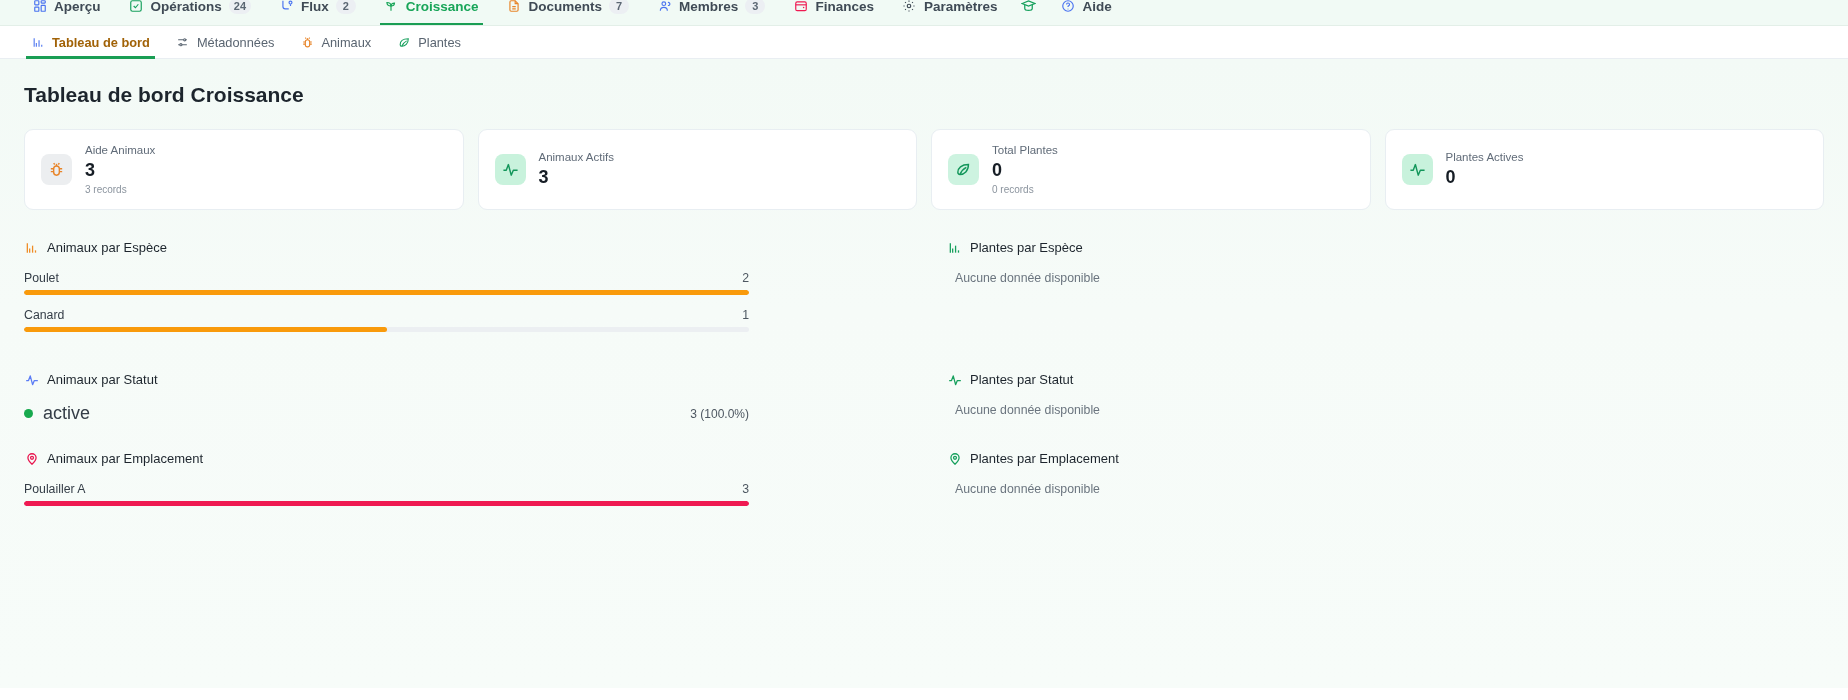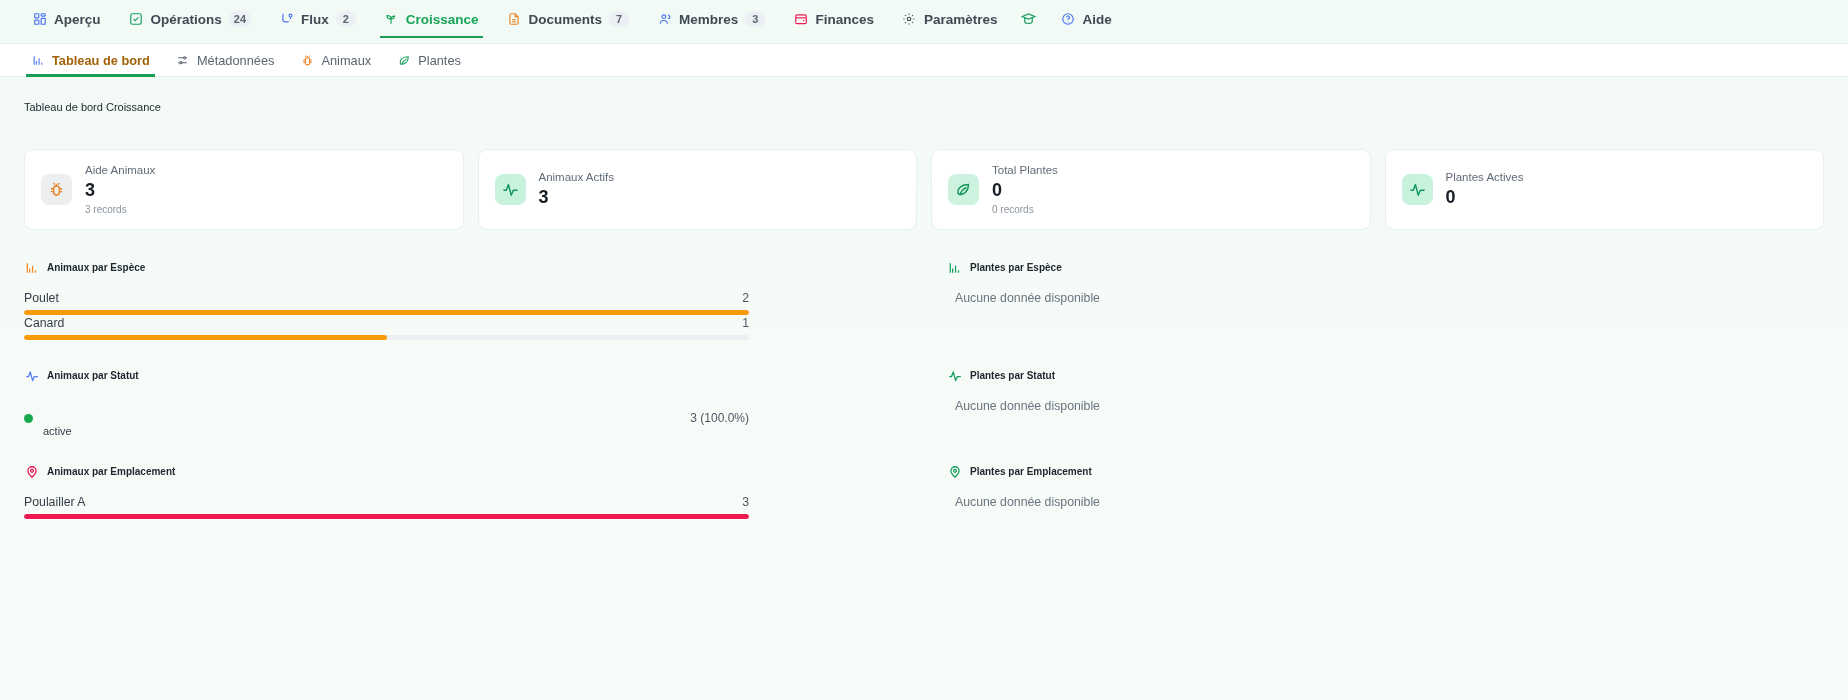--- a/index.html
+++ b/index.html
@@ -5,25 +5,25 @@
   * { box-sizing: border-box; margin: 0; padding: 0; }
   html, body {
     width: 1848px; height: 700px;
     font-family: "Liberation Sans", sans-serif;
     background: #ffffff;
     overflow: hidden;
   }
 
   
   .topnav {
-    height: 44px;
+    height: 26px;
     background: #f1faf5;
     border-bottom: 1px solid #e3efe8;
     display: flex;
-    align-items: flex-start;
+    align-items: flex-end;
     padding: 0 18px;
     gap: 0px;
   }
   .nav-item {
     display: flex;
     align-items: center;
     gap: 7px;
     height: 38px;
     padding: 0 14px;
     font-size: 13.5px;
@@ -91,24 +91,24 @@
 
   
   .page {
     height: 629px;
     background: linear-gradient(180deg, #f3faf6 0%, #f6fbf8 40%, #f7fcf9 100%);
     padding: 16px 24px 0 24px;
     overflow: hidden;
     position: relative;
   }
   .page-title {
-    font-size: 11px;
-    font-weight: 400;
+    font-size: 21px;
+    font-weight: 700;
     color: #1d252d;
-    margin: 8px 0 36px 0;
+    margin: 8px 0 22px 0;
   }
 
   
   .cards {
     display: grid;
     grid-template-columns: repeat(4, 1fr);
     gap: 14px;
     margin-bottom: 30px;
   }
   .card {
@@ -140,23 +140,23 @@
     row-gap: 0px;
   }
   .chart-block { padding-bottom: 27px; }
   .chart-head {
     display: flex;
     align-items: center;
     gap: 8px;
     margin-bottom: 16px;
   }
   .chart-head-ico { display:inline-flex; width:15px; height:15px; align-items:center; justify-content:center;}
-  .chart-head-title { font-size: 10px; font-weight: 700; color: #1d252d; }
-
-  .bar-row { margin-bottom: 1px; }
+  .chart-head-title { font-size: 13px; font-weight: 400; color: #1d252d; }
+
+  .bar-row { margin-bottom: 13px; }
   .bar-top {
     display: flex;
     justify-content: space-between;
     align-items: baseline;
     max-width: 725px;
     margin-bottom: 5px;
   }
   .bar-name { font-size: 12.3px; color: #343d47; }
   .bar-val { font-size: 12.3px; color: #4d5761; }
   .bar-track {
@@ -168,21 +168,21 @@
   }
   .bar-fill { height: 100%; border-radius: 3px; }
 
   .status-row {
     display: flex;
     align-items: center;
     max-width: 725px;
     gap: 10px;
   }
   .status-dot { width: 9px; height: 9px; border-radius: 50%; flex: 0 0 9px; }
-  .status-label { font-size: 11px; color: #343d47; flex: 1; margin-top: 26px; }
+  .status-label { font-size: 18px; color: #343d47; flex: 1; }
   .status-val { font-size: 12px; color: #4d5761; }
 
   .empty-text { font-size: 12.3px; color: #6b757f; margin-left: 8px; }
 </style>
 </head>
 <body>
 
 <div class="topnav">
 
   <div class="nav-item">

